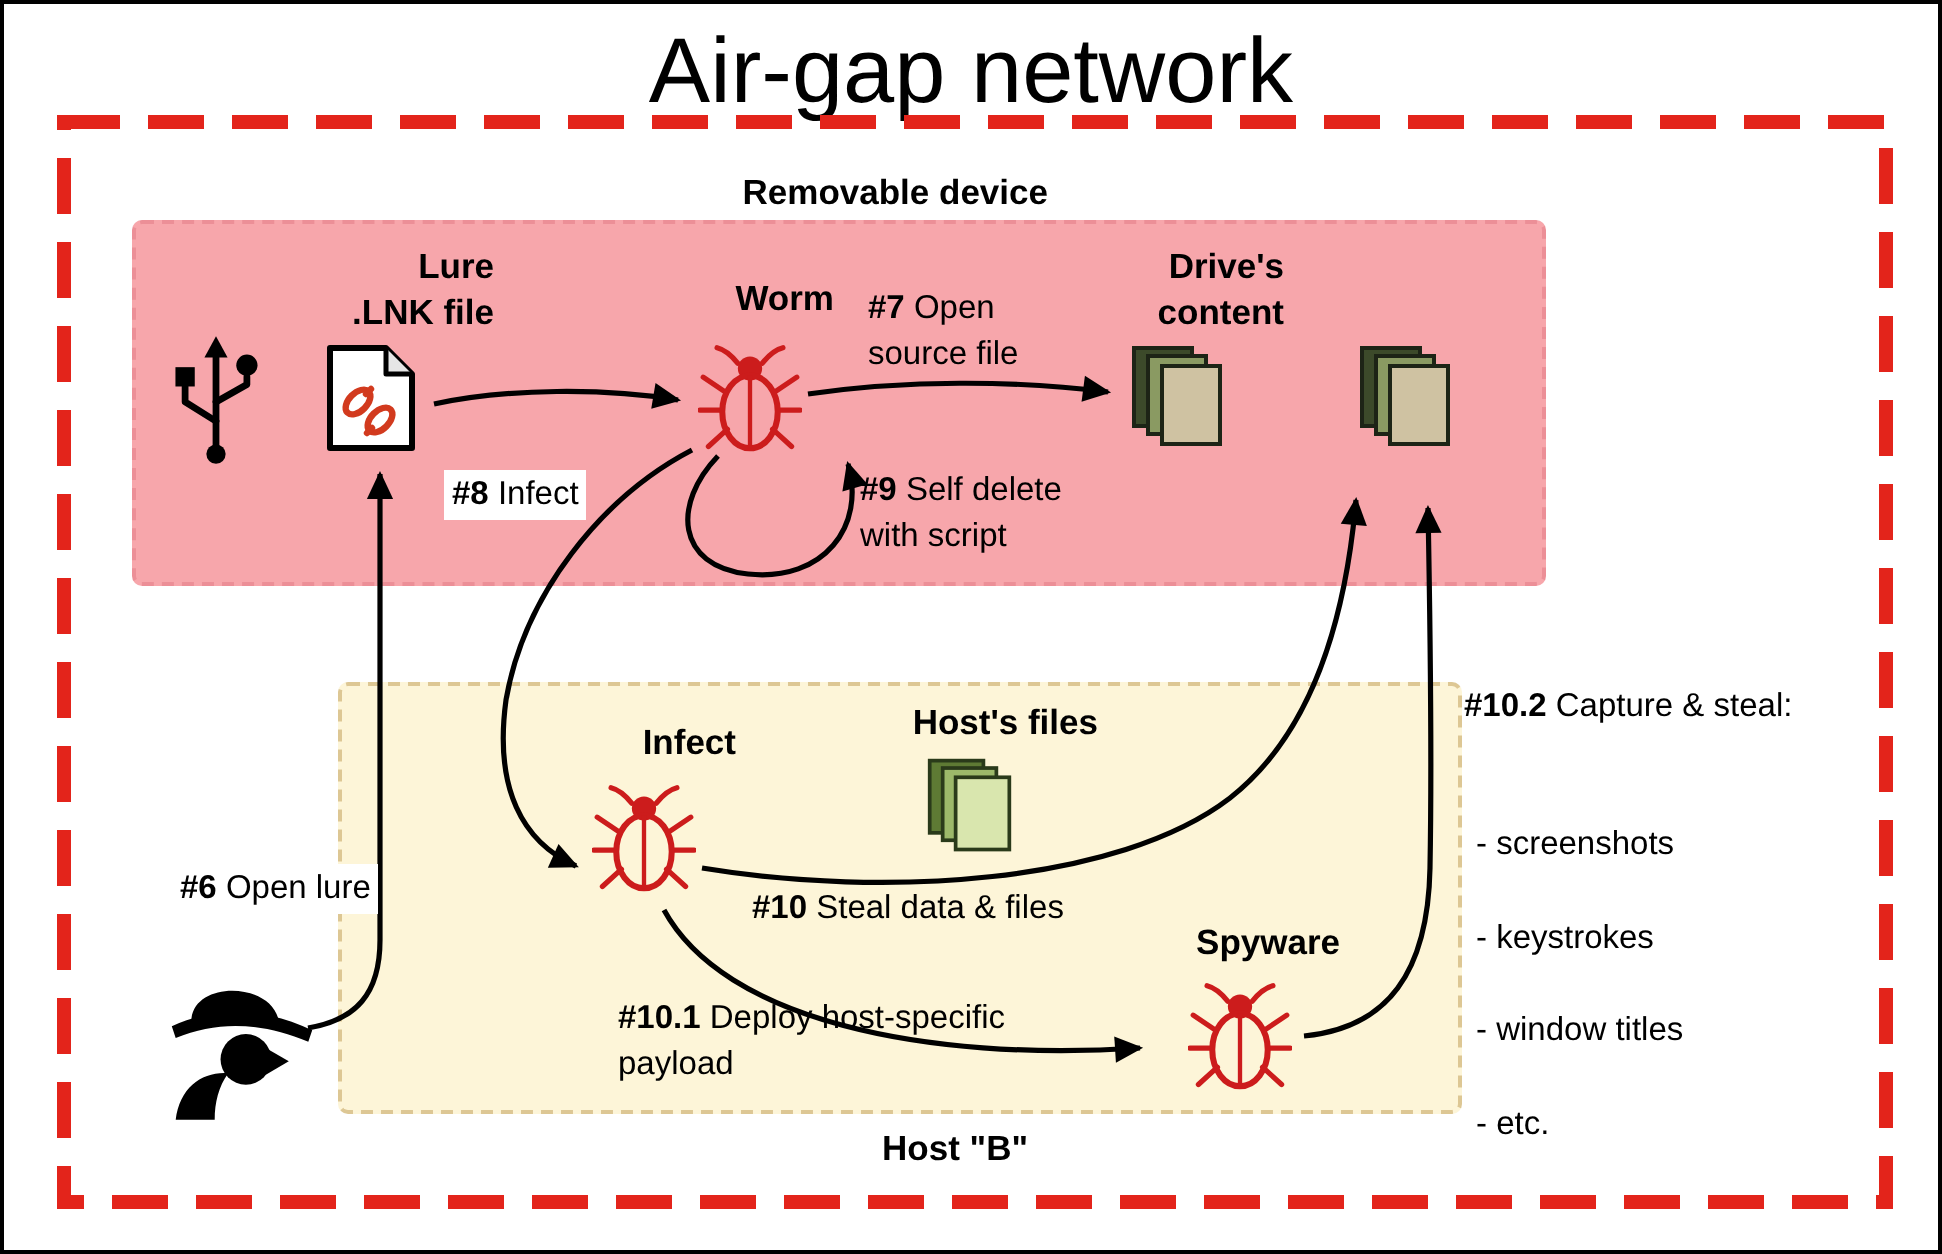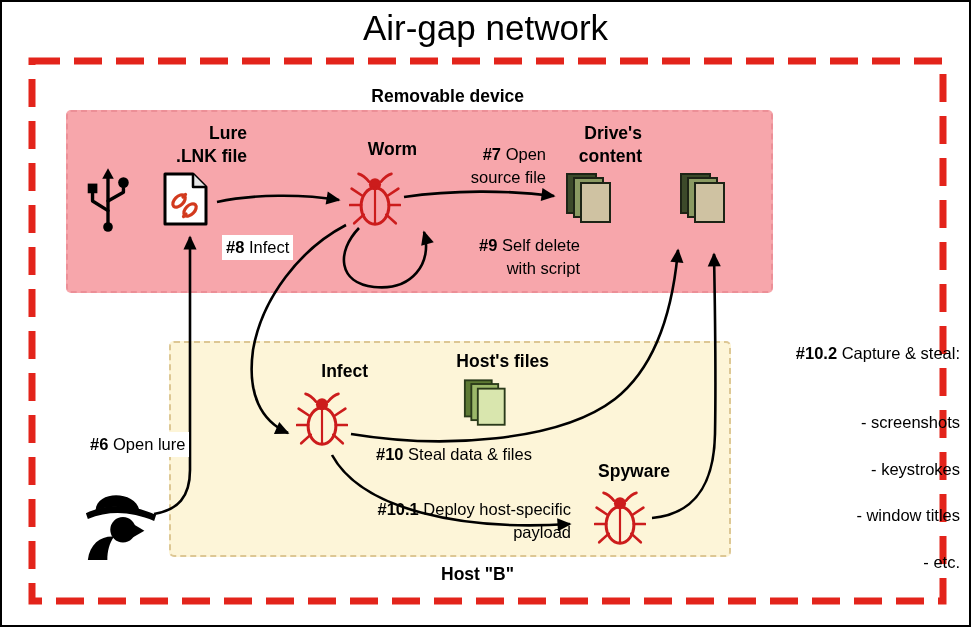--- a/index.html
+++ b/index.html
@@ -4,43 +4,43 @@
 <style>
   * { margin:0; padding:0; box-sizing:border-box; }
   body { background:#fff; }
   .canvas {
     position:relative; width:971px; height:627px;
     background:#fff; border:2px solid #000; overflow:hidden;
     font-family:"Liberation Sans", sans-serif; color:#000;
   }
   .title {
     position:absolute; top:6px; left:0; width:100%;
-    text-align:center; font-size:35px; font-weight:400;
+    text-align:center; font-size:46px; font-weight:400;
   }
   .region-box { position:absolute; border-radius:5px; }
   .pink {
     left:64px; top:108px; width:707px; height:183px;
     background:var(--pink-bg,#f7a6ab); border:2px dashed var(--pink-border,#ec8f97);
   }
   .cream {
     left:167px; top:339px; width:562px; height:216px;
     background:var(--cream-bg,#fdf5d8); border:2px dashed var(--cream-border,#ddc794);
   }
   .arrows { position:absolute; left:0; top:0; width:971px; height:627px; pointer-events:none; }
   .node-label {
     position:absolute; font-weight:bold; font-size:17.5px;
     text-align:right; white-space:pre-line; line-height:1.32;
   }
   .step {
-    position:absolute; font-size:16.5px; white-space:pre-line; line-height:1.38;text-align:right;
+    position:absolute; font-size:16.5px; white-space:pre-line; line-height:1.38;
   }
   .step b { font-weight:bold; }
-  .center { text-align:right; }
+  .center { text-align:left; }
   .wbg { background:#fff; padding:1px 4px; }
-  .items { padding-left:28px; line-height:1.42;margin-left:28px; }
+  .items { padding-left:6px; line-height:1.42; }
   .icon { position:absolute; }
   .icon svg { width:100%; height:100%; display:block; }
   .bug { color:var(--bug-red,#cc1c1c); }
 </style>
 </head>
 <body>
 
 <div class="canvas">
 
   <div class="title">Air-gap network</div>

